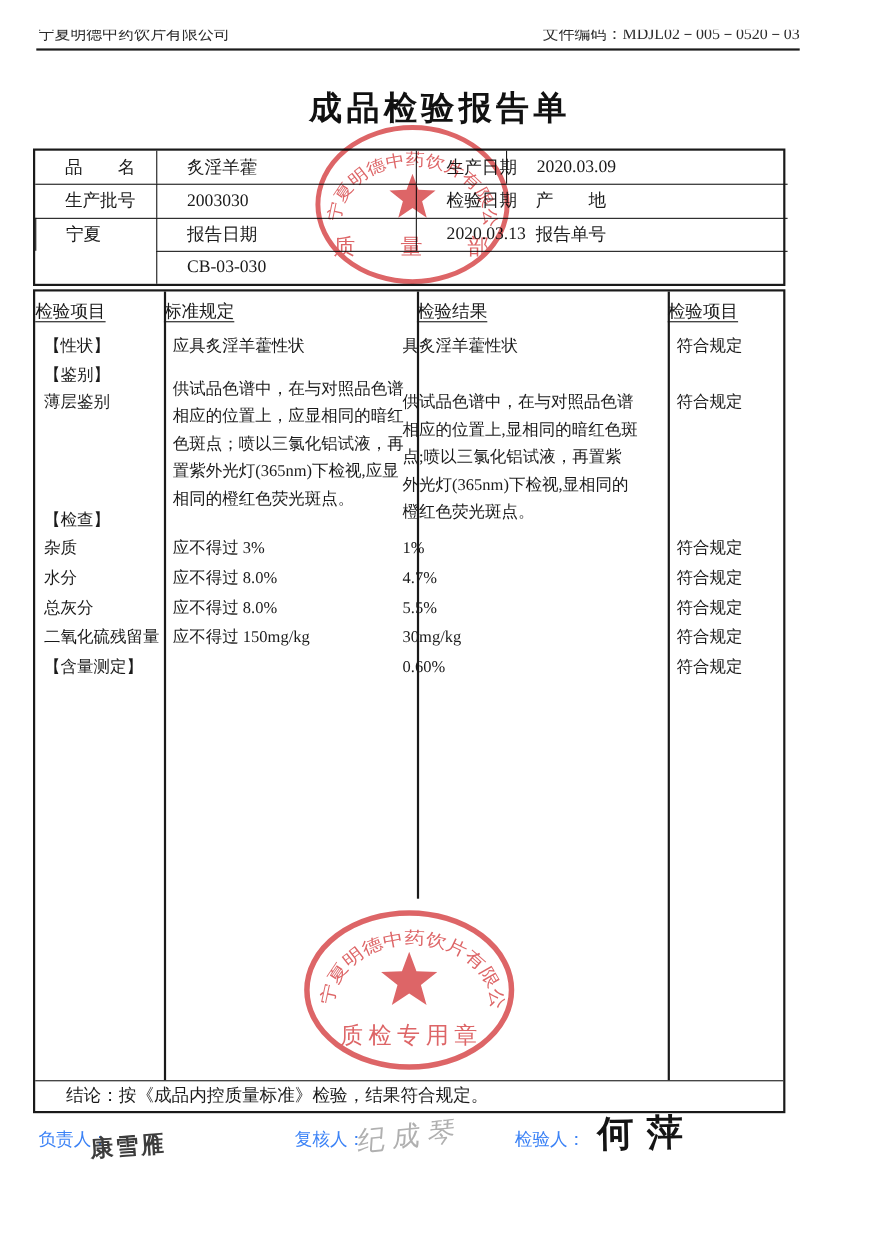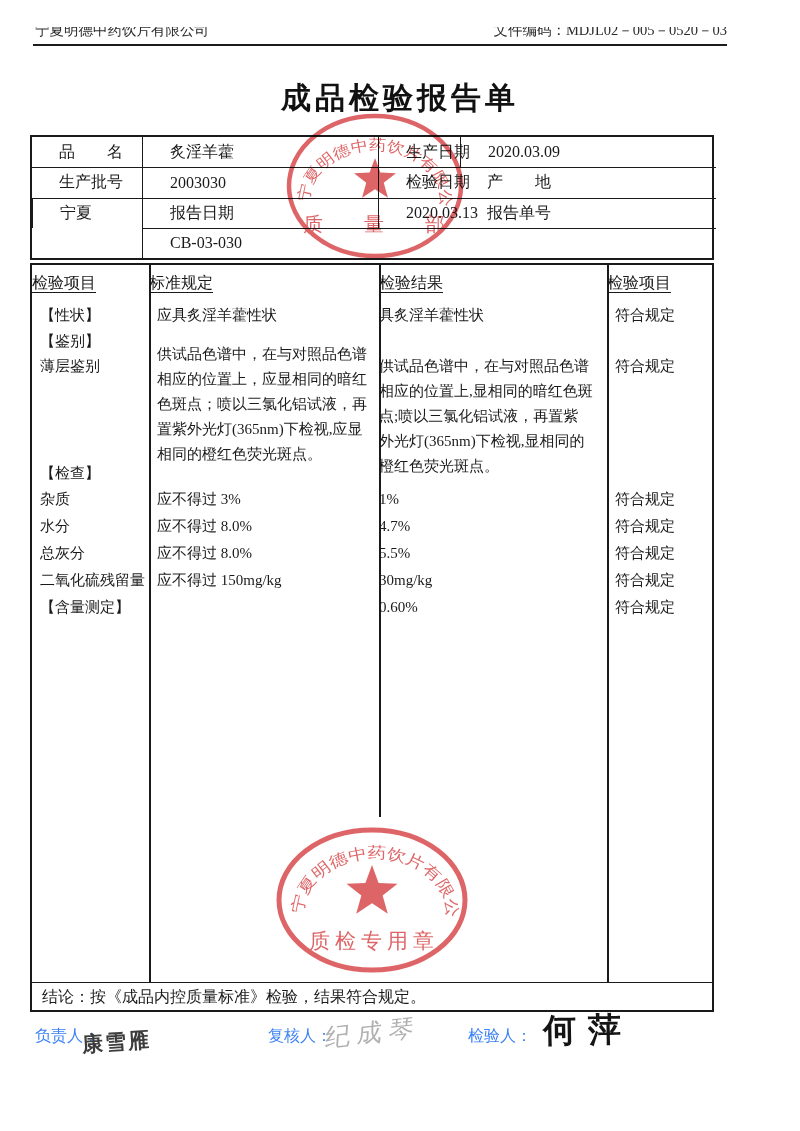--- a/index.html
+++ b/index.html
@@ -31,24 +31,24 @@
   .vline{position:absolute;top:0;width:1.5px;background:#1a1a1a;}
   .vline1{left:117px;height:717px;}
   .vline2{left:347px;height:552px;}
   .vline3{left:575px;height:717px;}
   .mt-head{position:absolute;top:8px;font-size:16px;text-align:left;}
   .mt-head span{text-decoration:underline;text-underline-offset:4px;}
   .h1{left:0;width:117px;} .h2{left:117px;width:252px;} .h3{left:347px;width:228px;} .h4{left:575px;width:105px;}
   .cell{position:absolute;font-size:15px;line-height:25px;}
   .c-item{left:8px;width:106px;}
   .c-std{left:125px;width:216px;}
-  .c-res{left:347px;width:214px;}
+  .c-res{left:334px;width:214px;}
   .c-con{left:583px;width:95px;}
   .conclusion-row{position:absolute;left:0;right:0;bottom:0;height:28px;
-    border-top:1.5px solid #1a1a1a;line-height:27px;padding-left:10px;font-size:16px;box-sizing:border-box;}
+    border-top:1.5px solid #1a1a1a;line-height:27px;padding-left:28px;font-size:16px;box-sizing:border-box;}
   
   .sig-label{position:absolute;font-size:16px;color:#3b82f6;}
   .sig-name{position:absolute;white-space:nowrap;}
   .sig-resp{left:82px;top:1028px;font-size:21px;color:#3d3d3d;font-weight:600;
     letter-spacing:2px;transform:rotate(-4deg);}
   .sig-rev{left:325px;top:1016px;font-size:25px;color:#b0b0b0;
     letter-spacing:7px;transform:rotate(-6deg) skewX(-10deg);}
   .sig-insp{left:543px;top:1008px;font-size:33px;color:#141414;font-weight:700;
     letter-spacing:12px;transform:rotate(-1deg);}
   

